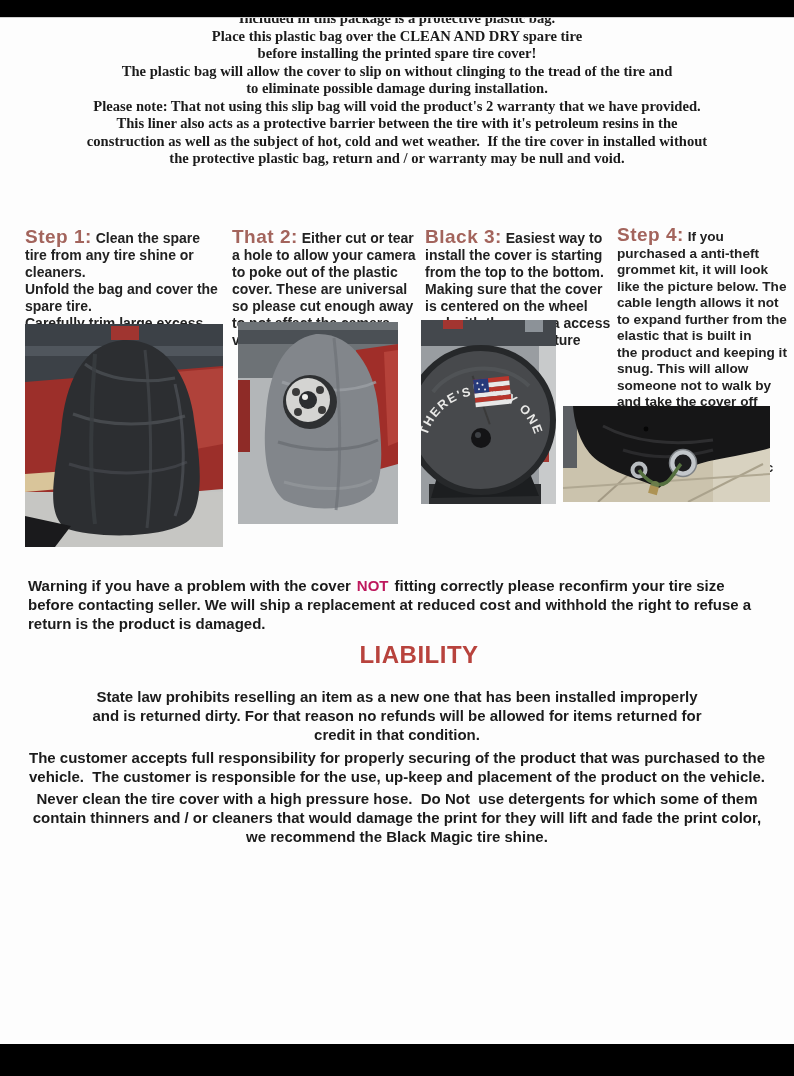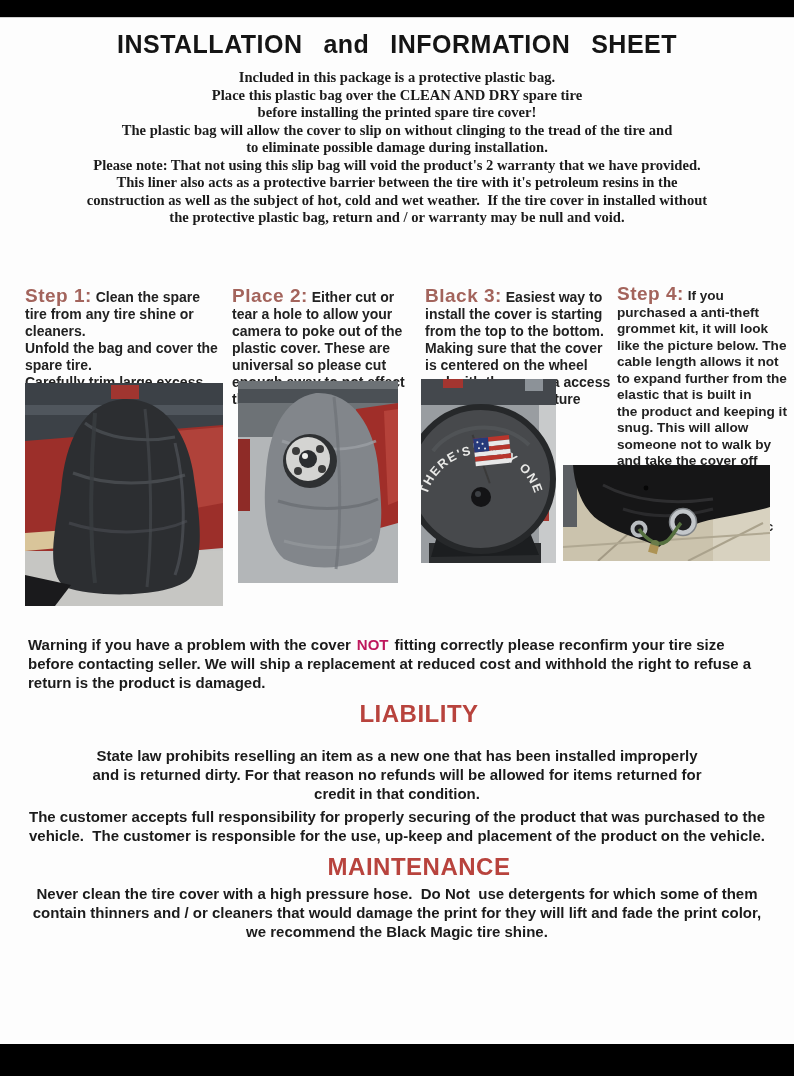--- a/index.html
+++ b/index.html
@@ -83,40 +83,39 @@
   }
   .resale-para{margin-top:18px;padding:0 60px;}
   .maint-para{margin-top:3px;}
 </style>
 </head>
 <body>
 
 <div class="sheet">
   <div class="bar bar-top"></div>
 
-  <h1 class="page-title">INSTALLATION  and  INFORMATION  SHEET</h1>
 
 
   <div class="intro">Included in this package is a protective plastic bag.
 Place this plastic bag over the CLEAN AND DRY spare tire
 before installing the printed spare tire cover!
 The plastic bag will allow the cover to slip on without clinging to the tread of the tire and
 to eliminate possible damage during installation.
 Please note: That not using this slip bag will void the product's 2 warranty that we have provided.
 This liner also acts as a protective barrier between the tire with it's petroleum resins in the
 construction as well as the subject of hot, cold and wet weather.  If the tire cover in installed without
 the protective plastic bag, return and / or warranty may be null and void.</div>
 
   <div class="middle">
 
     <p class="step step1"><span class="step-label">Step 1:</span> <span class="step-body">Clean the spare tire from any tire shine or cleaners.
 Unfold the bag and cover the spare tire.
 Carefully trim large excess and the rest will fit within the cover.</span></p>
 
-    <p class="step step2"><span class="step-label">Place 2:</span> <span class="step-body">Either cut or tear a hole to allow your camera to poke out of the plastic cover. These are universal so please cut enough away to not effect the camera viewing area.</span></p>
+    <p class="step step2"><span class="step-label">That 2:</span> <span class="step-body">Either cut or tear a hole to allow your camera to poke out of the plastic cover. These are universal so please cut enough away to not effect the camera viewing area.</span></p>
 
     <p class="step step3"><span class="step-label">Black 3:</span> <span class="step-body">Easiest way to install the cover is starting from the top to the bottom. Making sure that the cover is centered on the wheel and with the camera access as shown in the picture below.</span></p>
 
     <p class="step step4"><span class="step-label">Step 4:</span> <span class="step-body">If you purchased a anti-theft grommet kit, it will look like the picture below. The cable length allows it not to expand further from the elastic that is built in
 the product and keeping it snug. This will allow someone not to walk by and take the cover off with ease.
 If you do not have a
 cable and lock you can use a heavy duty plastic tie and draw it tight.</span></p>
 
     <svg class="photo photo1" width="198" height="223" viewBox="0 0 198 223">
       <rect x="0" y="0" width="198" height="223" fill="#c3c4c2"></rect>
@@ -225,17 +224,16 @@
       </g>
     </svg>
   </div>
 
   <p class="warn-para"><span>Warning if you have a problem with the cover</span><span class="not-red">NOT</span><span>fitting correctly please reconfirm your tire size before contacting seller. We will ship a replacement at reduced cost and withhold the right to refuse a return is the product is damaged.</span></p>
 
   <h2 class="section-heading">LIABILITY</h2>
   <p class="center-para resale-para">State law prohibits reselling an item as a new one that has been installed improperly and is returned dirty. For that reason no refunds will be allowed for items returned for credit in that condition.</p>
   <p class="center-para">The customer accepts full responsibility for properly securing of the product that was purchased to the vehicle.  The customer is responsible for the use, up-keep and placement of the product on the vehicle.</p>
 
-  <h2 class="section-heading">MAINTENANCE</h2>
   <p class="center-para maint-para">Never clean the tire cover with a high pressure hose.  Do Not  use detergents for which some of them contain thinners and / or cleaners that would damage the print for they will lift and fade the print color, we recommend the Black Magic tire shine.</p>
 
   <div class="bar bar-bottom"></div>
 </div>
 
 </body></html>

